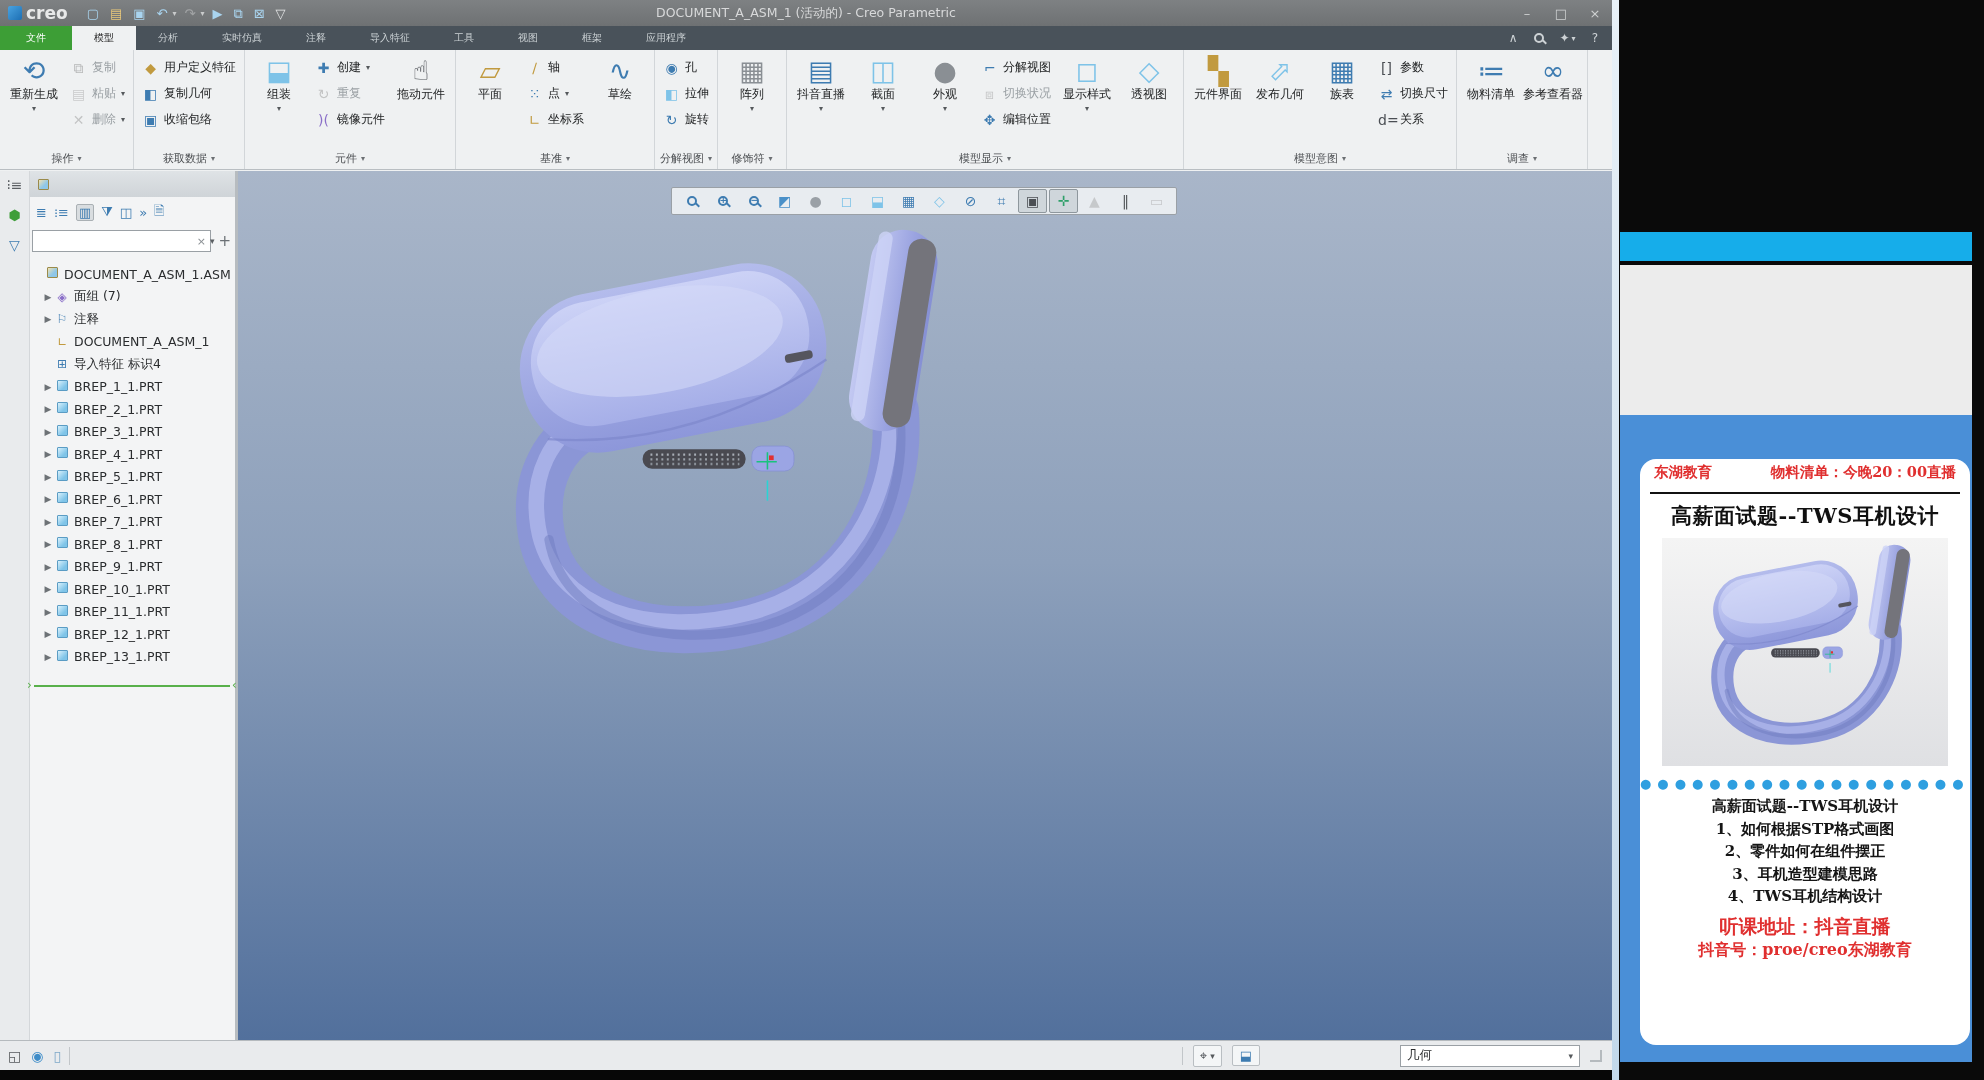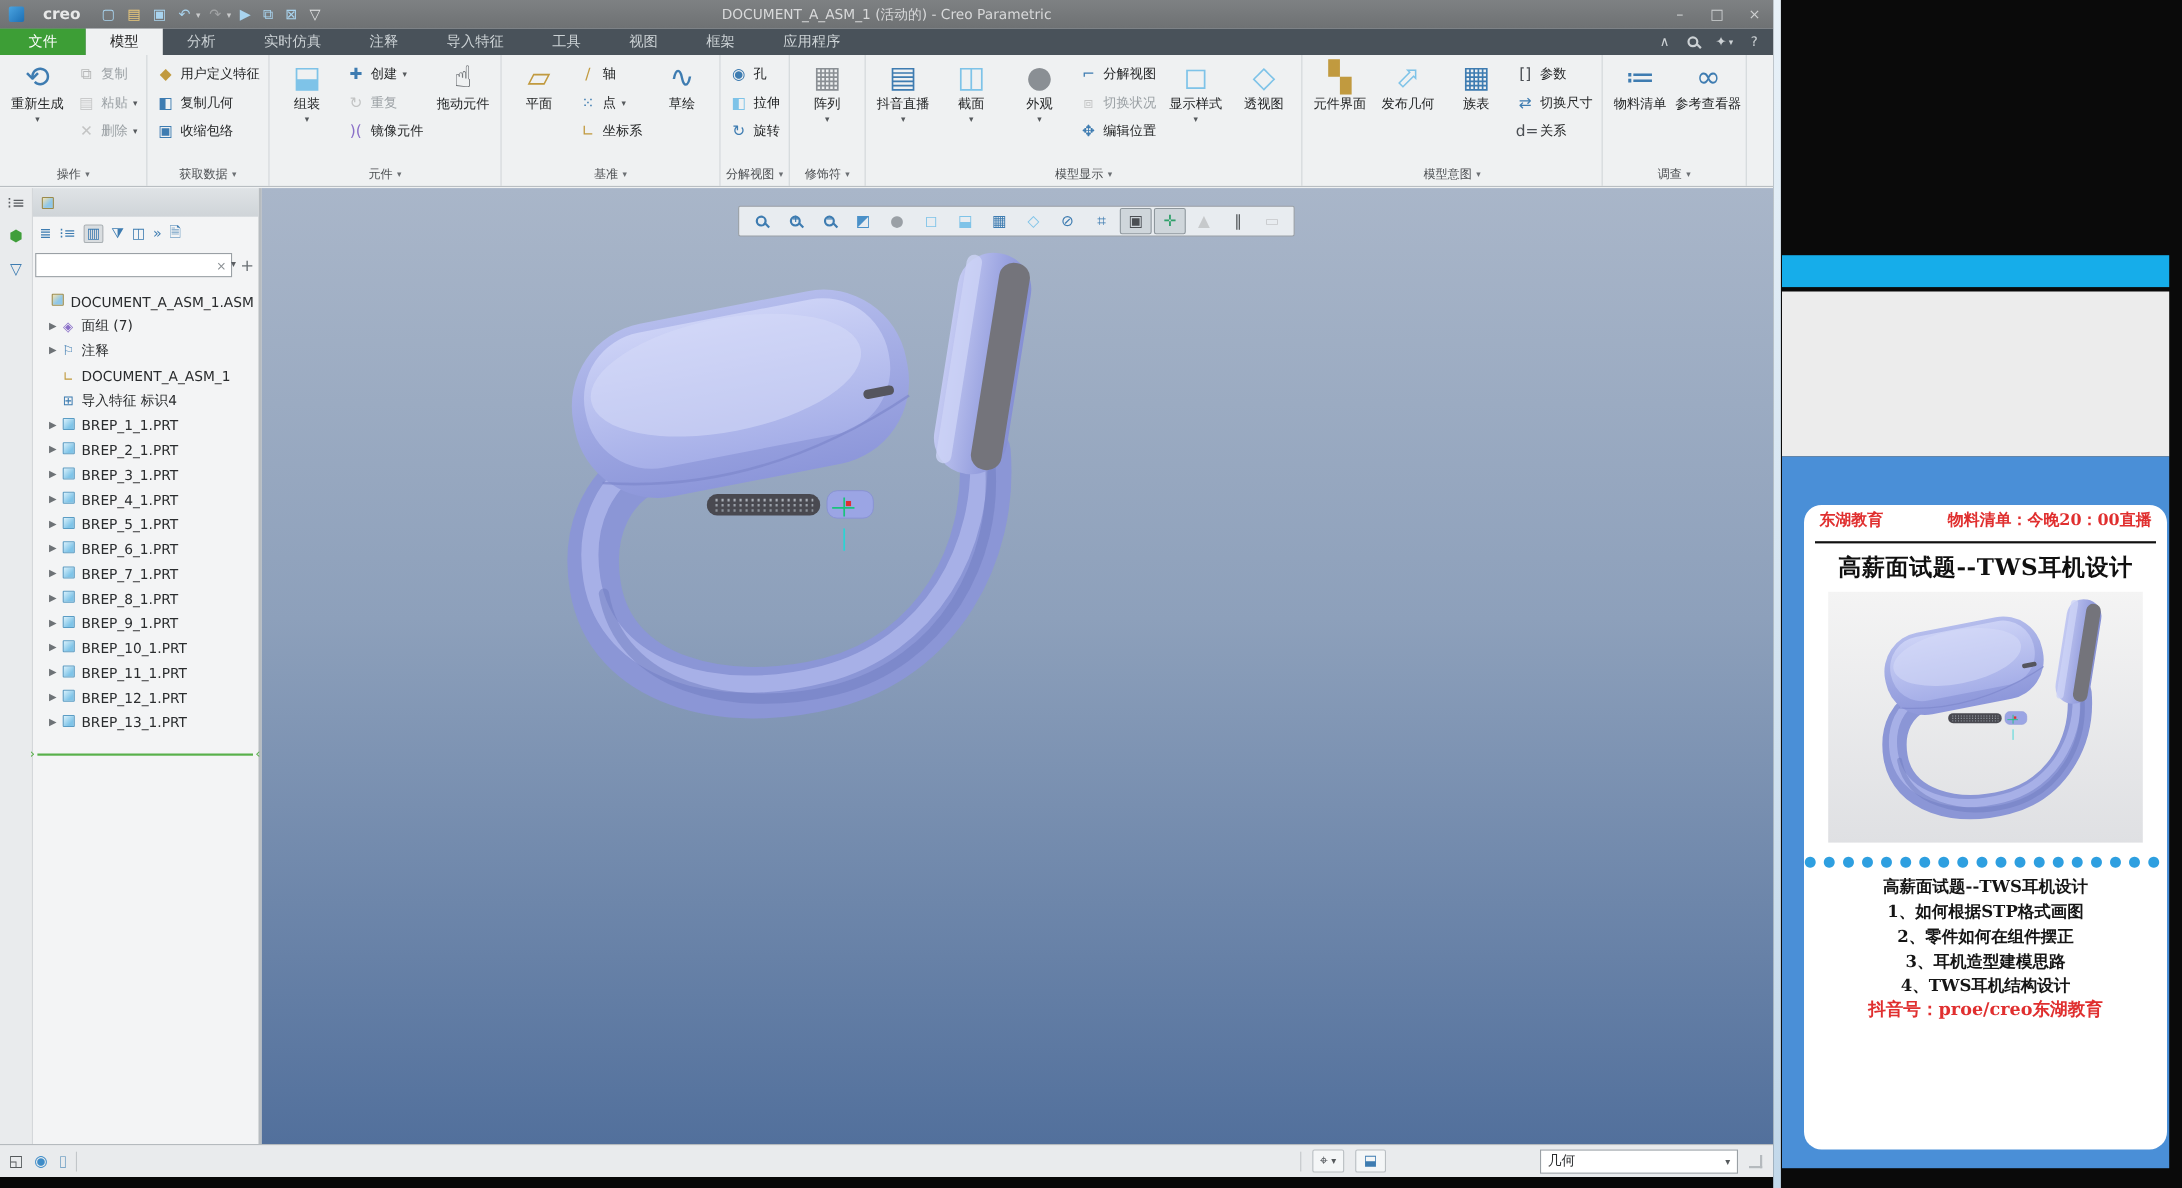--- a/index.html
+++ b/index.html
@@ -6,33 +6,33 @@
   html,body { width:1984px; height:1080px; overflow:hidden; background:#070707;
     font-family:"DejaVu Sans","Liberation Sans",sans-serif; }
 
   
   .creo { position:absolute; left:0; top:0; width:1612px; height:1070px; background:#eff1f2; }
 
   
   .titlebar { position:absolute; left:0; top:0; width:100%; height:26px;
     background:linear-gradient(#7e8183,#6e7173); display:flex; align-items:center; color:#dcdddd; }
   .qat { display:flex; align-items:center; gap:6px; padding:0 8px; height:100%; }
-  .logo { display:flex; align-items:center; gap:17px; font-size:14px; font-weight:bold; color:#e8e9e9; }
+  .logo { display:flex; align-items:center; gap:4px; font-size:17px; font-weight:bold; color:#e8e9e9; }
   .logo .mark { width:14px; height:14px; background:linear-gradient(135deg,#4aa3e0,#1c6fb4); border-radius:2px; }
   .qbtn { font-size:13px; line-height:1; color:#e3e4e5; padding:2px 3px; border-radius:2px; cursor:default; }
   .qbtn.tan { color:#e8c77a; } .qbtn.blue { color:#a9d4ef; }
   .qbtn.dis { opacity:.4; }
   .qcaret { font-size:8px; color:#c9cbcc; margin-left:-3px; }
   .title-text { position:absolute; left:0; right:0; text-align:center; font-size:12.5px; color:#d8d9da; pointer-events:none; }
   .wctrl { margin-left:auto; display:flex; }
   .wctrl span { width:34px; text-align:center; font-size:13px; color:#cfd1d2; }
 
   
   .tabbar { position:absolute; left:0; top:26px; width:100%; height:24px; background:#49525a; display:flex; align-items:stretch; }
-  .tab { padding:0 22px; display:flex; align-items:center; font-size:13px; color:#ccd2d5; cursor:default; }
+  .tab { padding:0 22px; display:flex; align-items:center; font-size:10px; color:#ccd2d5; cursor:default; }
   .tab.file { background:#3d9e36; color:#fff; padding:0 26px; }
   .tab.active { background:#eff1f2; color:#1d1d1d; }
   .tab-right { margin-left:auto; display:flex; align-items:center; gap:16px; padding-right:14px; color:#cdd2d5; font-size:12px; }
   .tab-right .ic { display:flex; align-items:center; gap:2px; }
 
   
   .mag { position:relative; width:10px; height:10px; border:2px solid currentColor; border-radius:50%; display:inline-block; }
   .mag::after { content:""; position:absolute; width:5px; height:2px; background:currentColor; transform:rotate(45deg); right:-5px; bottom:-2px; }
   .mag .s { position:absolute; left:0; right:0; top:-3px; text-align:center; font-size:9px; font-weight:bold; }
 
@@ -677,16 +677,17 @@
           </svg>
       </div>
       <div class="c-dots">●●●●●●●●●●●●●●●●●●●●</div>
       <div class="c-topics">
         <div>高薪面试题--TWS耳机设计</div>
         <div>1、如何根据STP格式画图</div>
         <div>2、零件如何在组件摆正</div>
         <div>3、耳机造型建模思路</div>
         <div>4、TWS耳机结构设计</div>
       </div>
+      <div class="c-red1">听课地址：抖音直播</div>
       <div class="c-red2">抖音号：proe/creo东湖教育</div>
     </div>
   </div>
 </div>
 
 </body></html>

